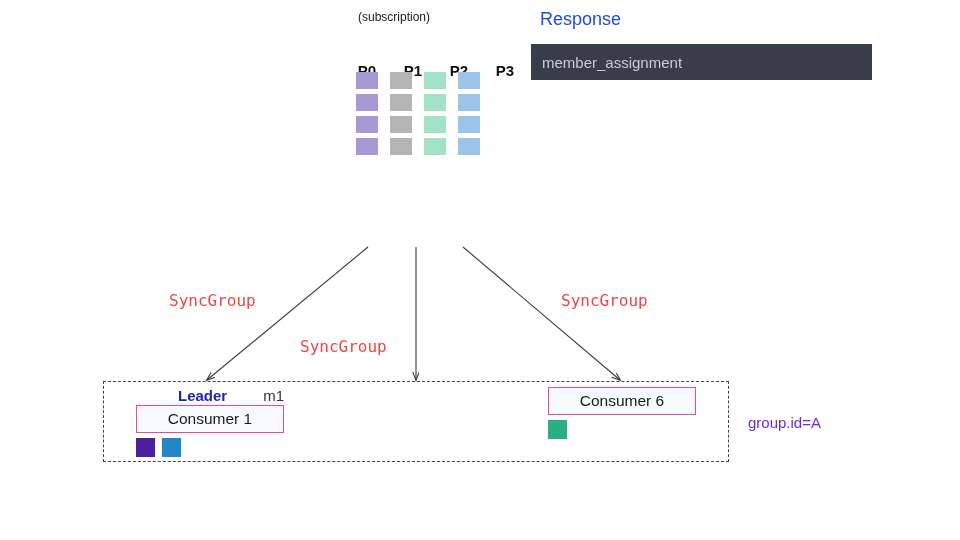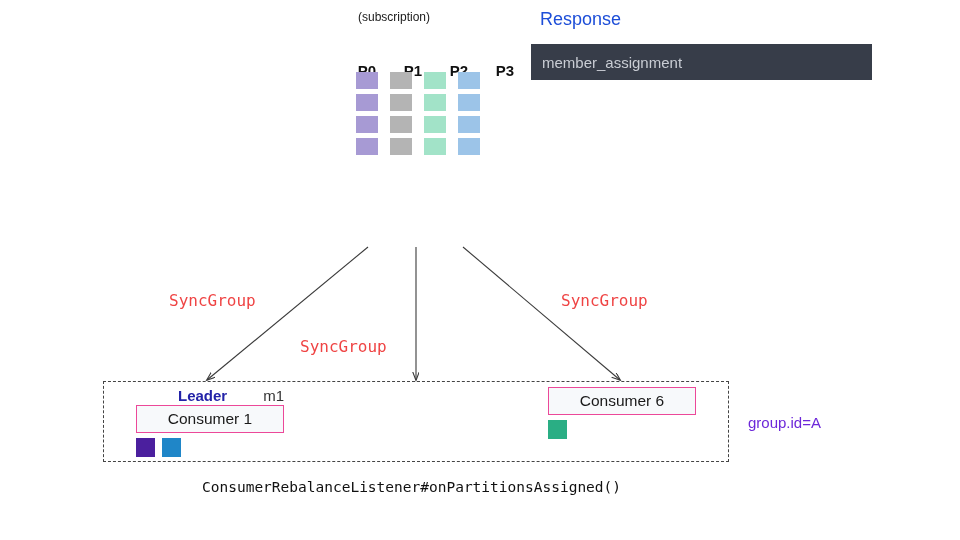--- a/index.html
+++ b/index.html
@@ -259,15 +259,14 @@
     <div class="consumer-box">
       <span class="consumer-name">Consumer 6</span>
     </div>
     <div class="assignment-row">
         <div class="assignment-chip" style="background: rgb(42, 174, 132);"></div>
       </div>
   </div>
 
   <div class="abs" id="group-id-label">group.id=A</div>
 
-  <div class="abs" id="footer-caption">ConsumerRebalanceListener#onPartitionsAssigned()</div>
 
 </div>
 
 </body></html>

